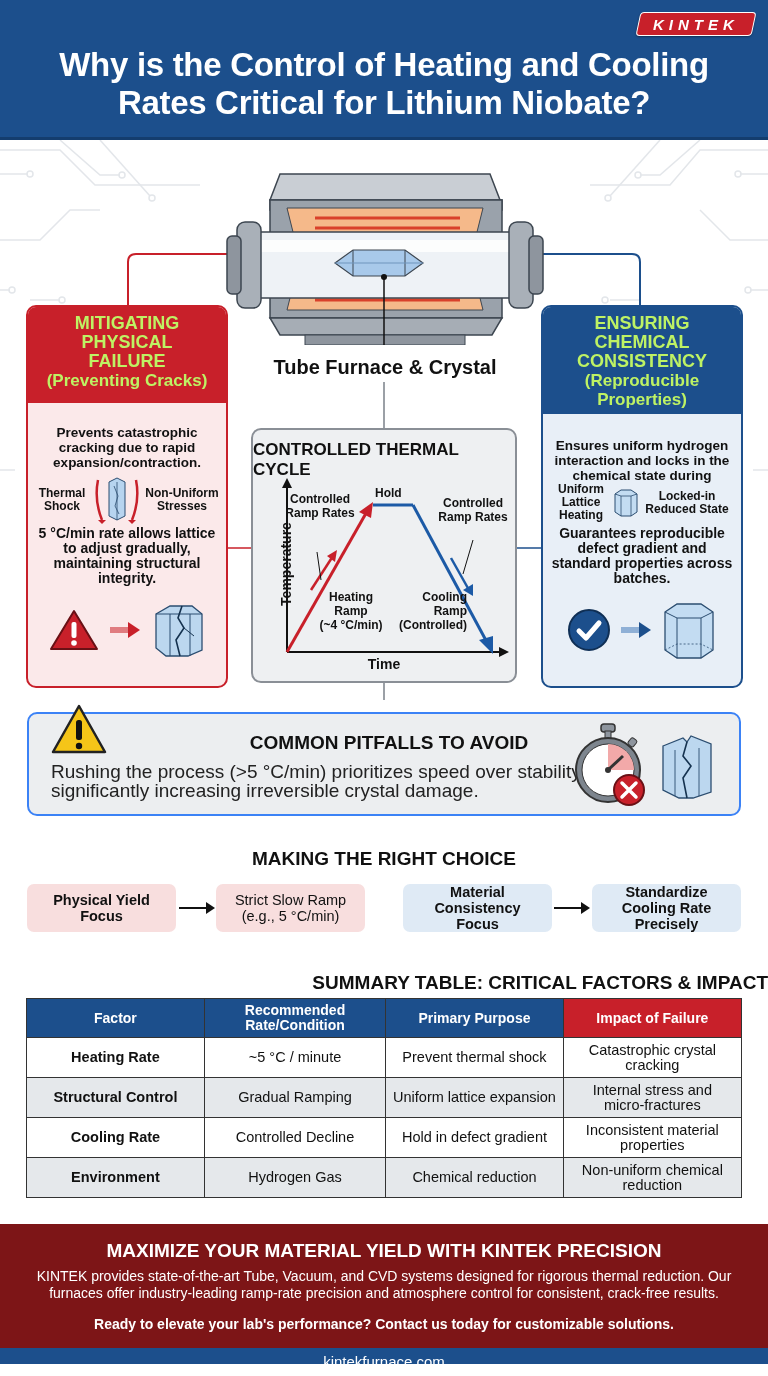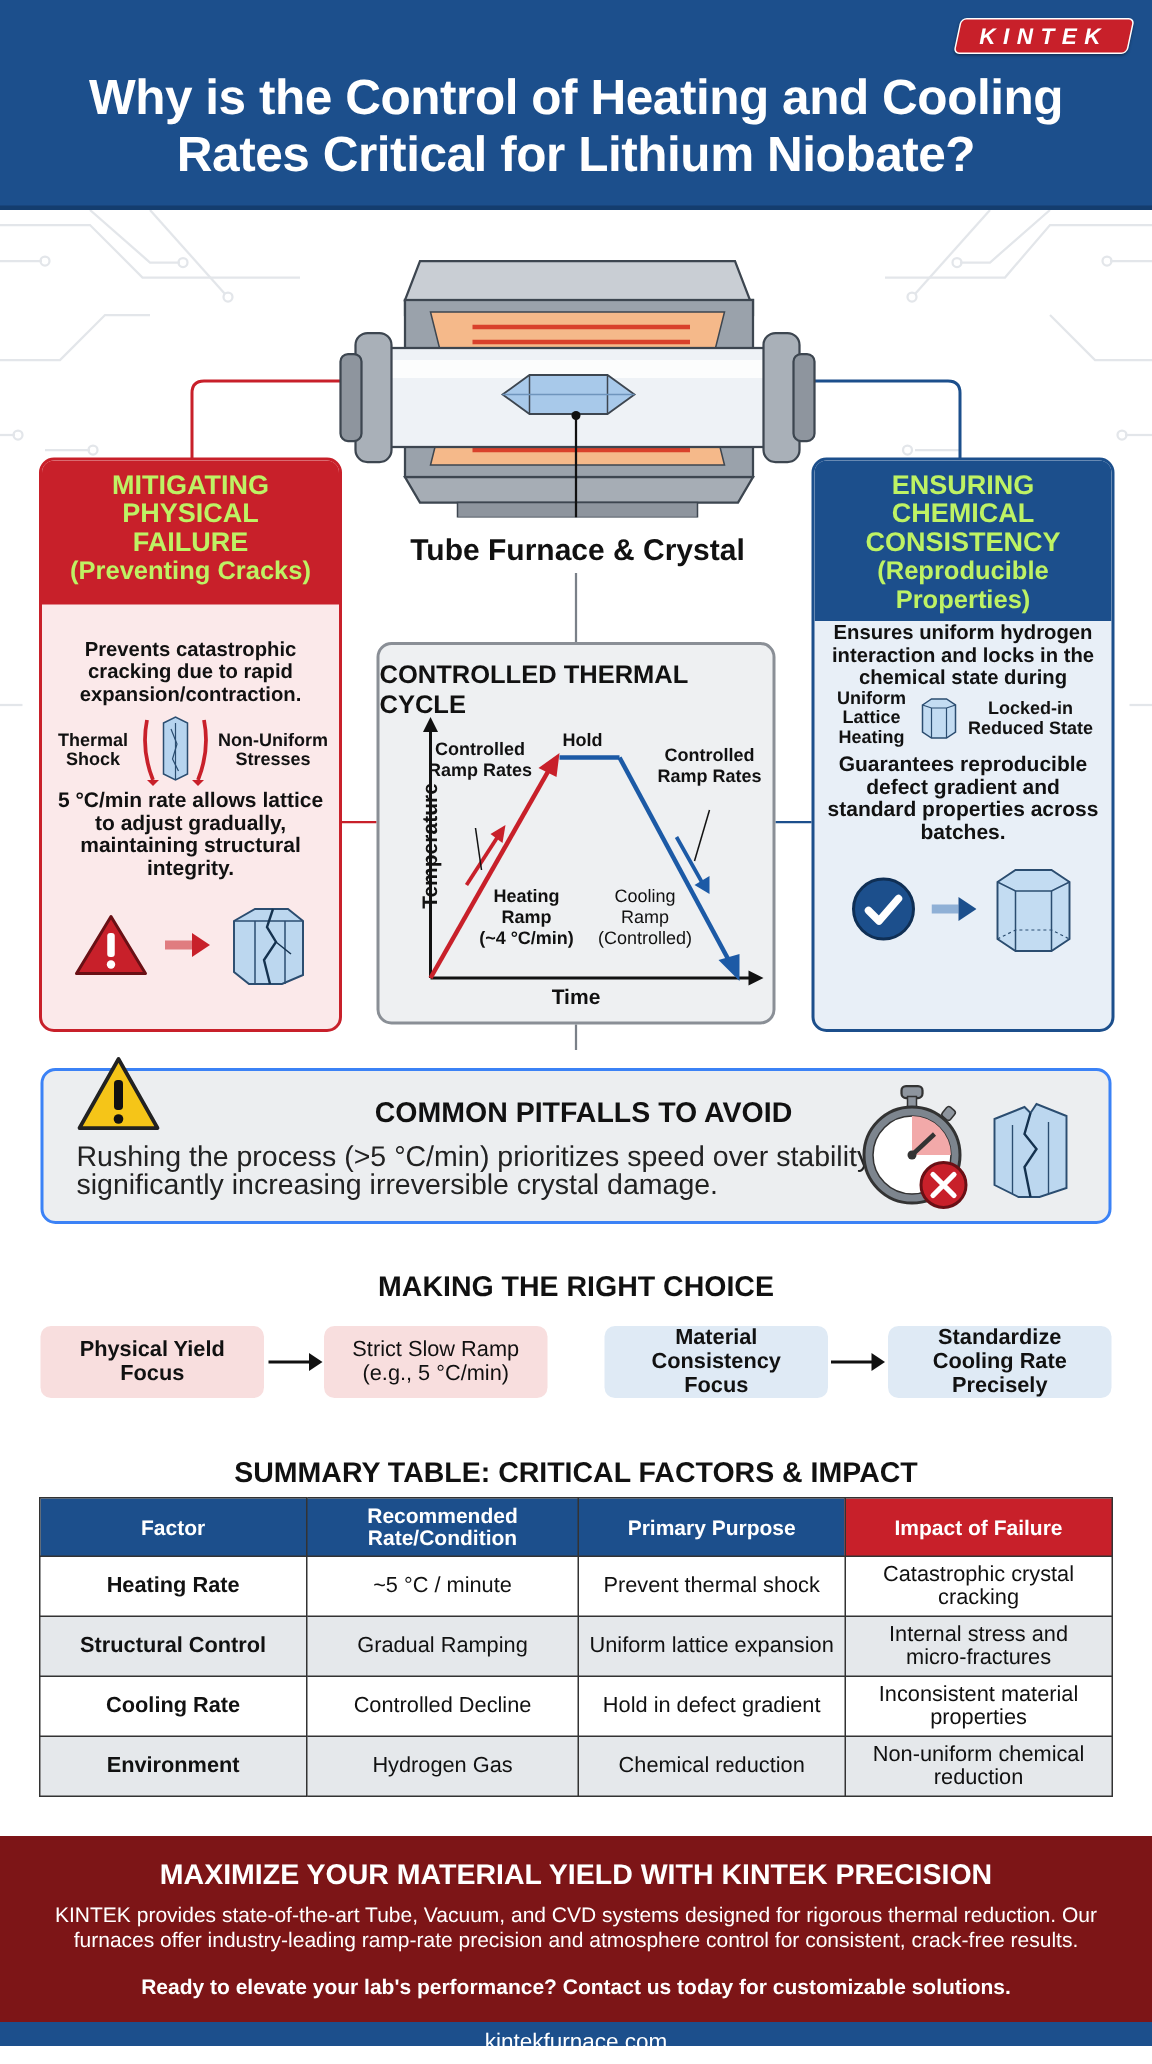--- a/index.html
+++ b/index.html
@@ -35,21 +35,21 @@
   .pitfalls-title { position: absolute; left: 150px; top: 18px; width: 420px; text-align: center; font-weight: bold; font-size: 19px; }
   .pitfalls-text { position: absolute; left: 22px; top: 48px; font-size: 19px; line-height: 19px; color: #222; }
 
   .choice-title { position: absolute; left: 0; top: 848px; width: 768px; text-align: center; font-weight: bold; font-size: 19px; }
   .choice-box { position: absolute; top: 884px; height: 48px; border-radius: 7px; display: flex; align-items: center; justify-content: center; text-align: center; font-size: 14.5px; line-height: 16px; }
   .choice-red { background: #f8dede; }
   .choice-blue { background: #dfeaf5; }
   .arrow { position: absolute; top: 907px; height: 2px; background: #111; }
   .arrow::after { content: ""; position: absolute; right: -2px; top: -5px; border-left: 9px solid #111; border-top: 6px solid transparent; border-bottom: 6px solid transparent; }
 
-  .table-title { position: absolute; left: 0; top: 972px; width: 768px; text-align: center; font-weight: bold; font-size: 19px; }
+  .table-title { position: absolute; left: 0; top: 972px; width: 768px; text-align: right; font-weight: bold; font-size: 19px; }
   table.summary { position: absolute; left: 26px; top: 998px; width: 716px; border-collapse: collapse; font-size: 14.5px; }
   table.summary th, table.summary td { border: 1.5px solid #333; text-align: center; vertical-align: middle; line-height: 15px; }
   table.summary th { background: #1c4f8c; color: #fff; height: 39px; font-size: 14px; }
   table.summary th.fail { background: #c8202a; }
   table.summary td { height: 40px; }
   table.summary tr.alt td { background: #e5e8eb; }
   table.summary td.factor { font-weight: bold; }
 
   .cta { position: absolute; left: 0; top: 1224px; width: 768px; height: 124px; background: #7d1517; color: #fff; text-align: center; }
   .cta-title { margin-top: 16px; font-weight: bold; font-size: 19px; }
@@ -180,21 +180,21 @@
 </div>
 
 <div class="card card-blue">
   <div class="card-head">
     <div>ENSURING</div>
     <div>CHEMICAL</div>
     <div>CONSISTENCY</div>
     <div class="sub" style="line-height:19px;padding:0 10px">(Reproducible Properties)</div>
   </div>
   <div class="card-body">
-    <p style="">Ensures uniform hydrogen interaction and locks in the chemical state during</p>
+    <p style="margin-top:24px">Ensures uniform hydrogen interaction and locks in the chemical state during</p>
     <div class="mini-row" style="margin:0">
       <span style="width:52px">Uniform Lattice Heating</span>
       <svg width="30" height="30" viewBox="0 0 30 30">
         <polygon points="4,6 10,2 20,2 26,6 26,24 20,28 10,28 4,24" fill="#c3dcf2" stroke="#2b4d70" stroke-width="1"></polygon>
         <line x1="10" y1="8" x2="10" y2="28" stroke="#2b4d70" stroke-width="0.8"></line>
         <line x1="20" y1="8" x2="20" y2="28" stroke="#2b4d70" stroke-width="0.8"></line>
         <polyline points="4,6 10,8 20,8 26,6" stroke="#2b4d70" stroke-width="0.8" fill="none"></polyline>
       </svg>
       <span style="width:84px">Locked-in Reduced State</span>
     </div>
@@ -241,21 +241,21 @@
   <div style="position:absolute;left:-12px;top:126px;transform:rotate(-90deg);font-weight:bold;font-size:14px;width:90px;text-align:center">Temperature</div>
   <div style="position:absolute;left:0;top:226px;width:100%;text-align:center;font-weight:bold;font-size:14px">Time</div>
   <div style="position:absolute;left:122px;top:56px;font-weight:bold;font-size:12px">Hold</div>
   <div style="position:absolute;left:30px;top:62px;width:74px;text-align:center;font-weight:bold;font-size:12px;line-height:14px">Controlled Ramp Rates</div>
   <div style="position:absolute;left:180px;top:66px;width:80px;text-align:center;font-weight:bold;font-size:12px;line-height:14px">Controlled Ramp Rates</div>
   <div style="position:absolute;left:62px;top:160px;width:72px;text-align:center;font-weight:bold;font-size:12px;line-height:14px">
     <div>Heating</div>
     <div>Ramp</div>
     <div>(~4 °C/min)</div>
   </div>
-  <div style="position:absolute;left:140px;top:160px;width:74px;text-align:center;font-weight:normal;font-size:12px;line-height:14px">
+  <div style="position:absolute;left:140px;top:160px;width:74px;text-align:right;font-weight:bold;font-size:12px;line-height:14px">
     <div>Cooling</div>
     <div>Ramp</div>
     <div>(Controlled)</div>
   </div>
 </div>
 
 <div class="pitfalls">
   <svg style="position:absolute;left:20px;top:-12px" width="60" height="56" viewBox="0 0 60 56">
     <path d="M30 4 L56 50 H4 Z" fill="#f5c518" stroke="#222" stroke-width="2.5" stroke-linejoin="round"></path>
     <rect x="27" y="18" width="6" height="20" rx="2.5" fill="#111"></rect>

